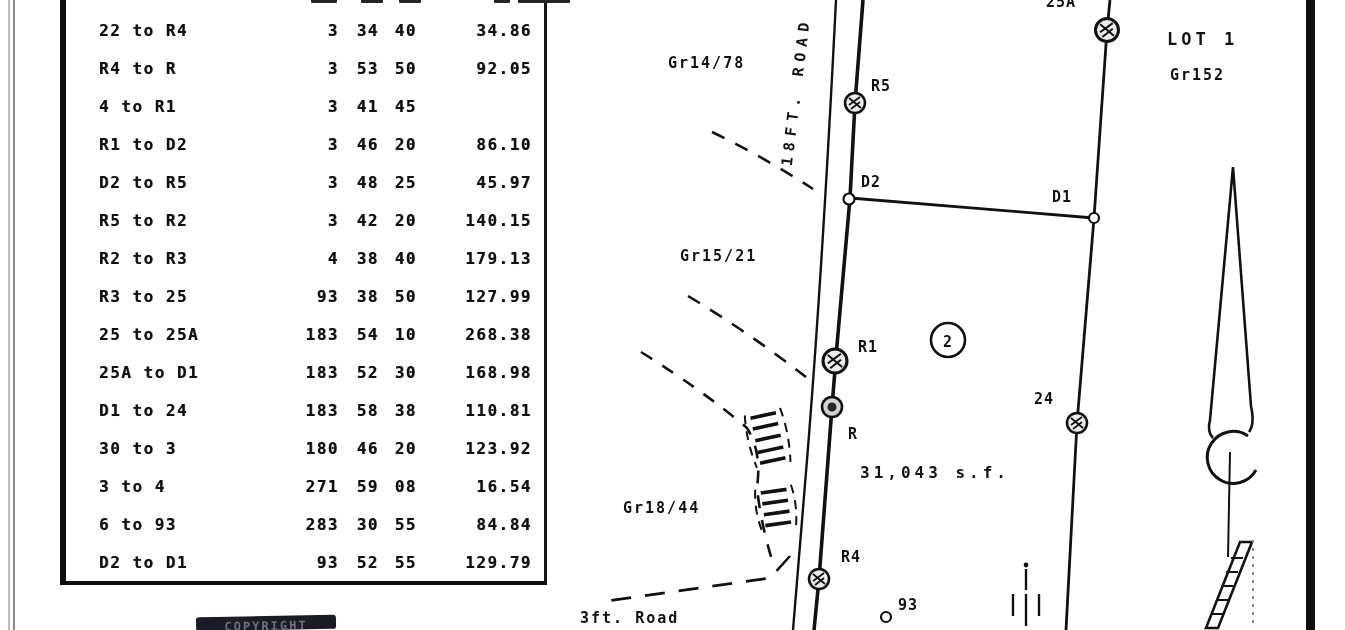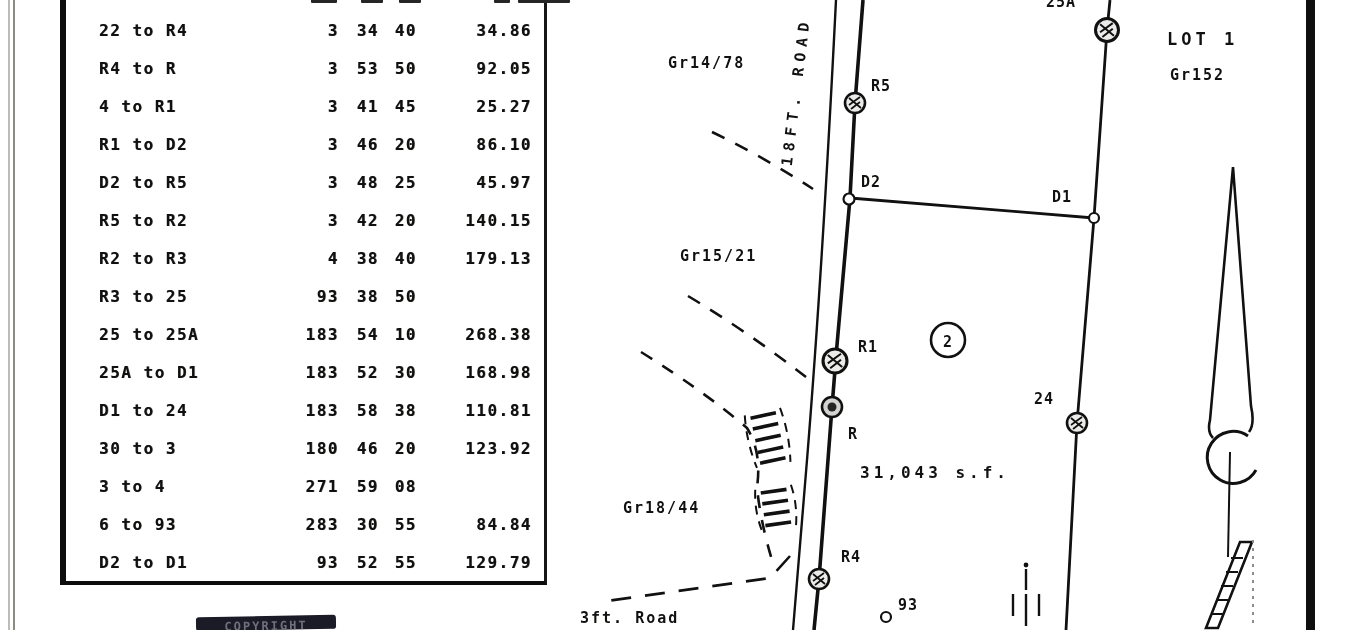--- a/index.html
+++ b/index.html
@@ -94,21 +94,20 @@
           <span class="cell c-deg">3</span>
           <span class="cell c-min">53</span>
           <span class="cell c-sec">50</span>
           <span class="cell c-dist">92.05</span>
         </div>
         <div class="trow">
           <span class="cell c-course">4 to R1</span>
           <span class="cell c-deg">3</span>
           <span class="cell c-min">41</span>
           <span class="cell c-sec">45</span>
-          <span class="cell c-dist">25.27</span>
         </div>
         <div class="trow">
           <span class="cell c-course">R1 to D2</span>
           <span class="cell c-deg">3</span>
           <span class="cell c-min">46</span>
           <span class="cell c-sec">20</span>
           <span class="cell c-dist">86.10</span>
         </div>
         <div class="trow">
           <span class="cell c-course">D2 to R5</span>
@@ -129,20 +128,21 @@
           <span class="cell c-deg">4</span>
           <span class="cell c-min">38</span>
           <span class="cell c-sec">40</span>
           <span class="cell c-dist">179.13</span>
         </div>
         <div class="trow">
           <span class="cell c-course">R3 to 25</span>
           <span class="cell c-deg">93</span>
           <span class="cell c-min">38</span>
           <span class="cell c-sec">50</span>
+          <span class="cell c-dist">127.99</span>
         </div>
         <div class="trow">
           <span class="cell c-course">25 to 25A</span>
           <span class="cell c-deg">183</span>
           <span class="cell c-min">54</span>
           <span class="cell c-sec">10</span>
           <span class="cell c-dist">268.38</span>
         </div>
         <div class="trow">
           <span class="cell c-course">25A to D1</span>
@@ -163,20 +163,21 @@
           <span class="cell c-deg">180</span>
           <span class="cell c-min">46</span>
           <span class="cell c-sec">20</span>
           <span class="cell c-dist">123.92</span>
         </div>
         <div class="trow">
           <span class="cell c-course">3 to 4</span>
           <span class="cell c-deg">271</span>
           <span class="cell c-min">59</span>
           <span class="cell c-sec">08</span>
+          <span class="cell c-dist">16.54</span>
         </div>
         <div class="trow">
           <span class="cell c-course">6 to 93</span>
           <span class="cell c-deg">283</span>
           <span class="cell c-min">30</span>
           <span class="cell c-sec">55</span>
           <span class="cell c-dist">84.84</span>
         </div>
         <div class="trow">
           <span class="cell c-course">D2 to D1</span>

